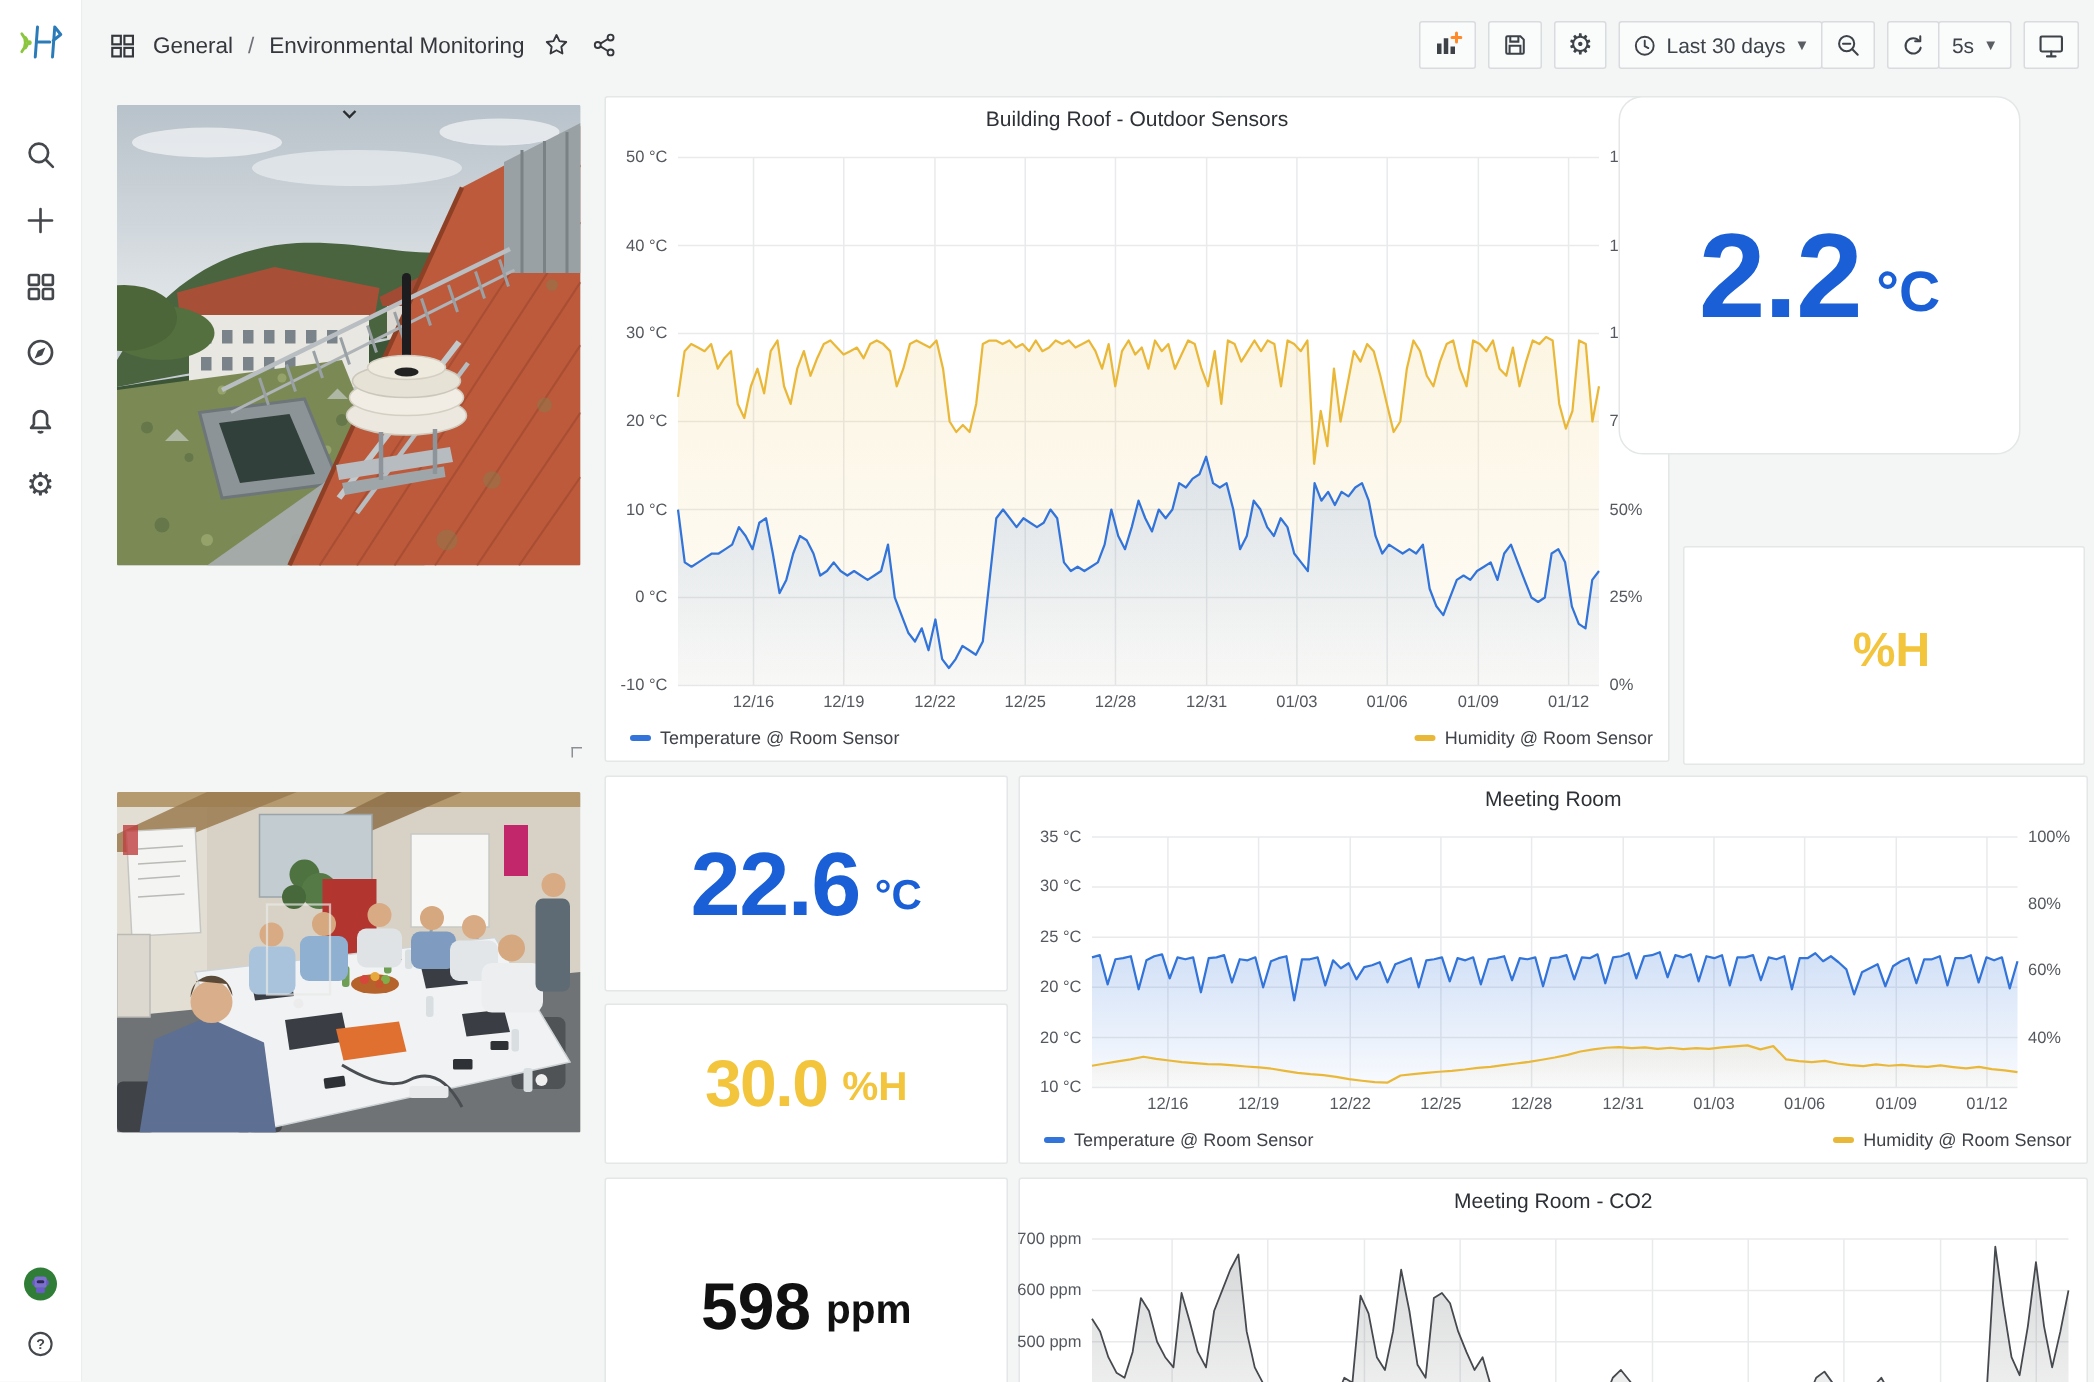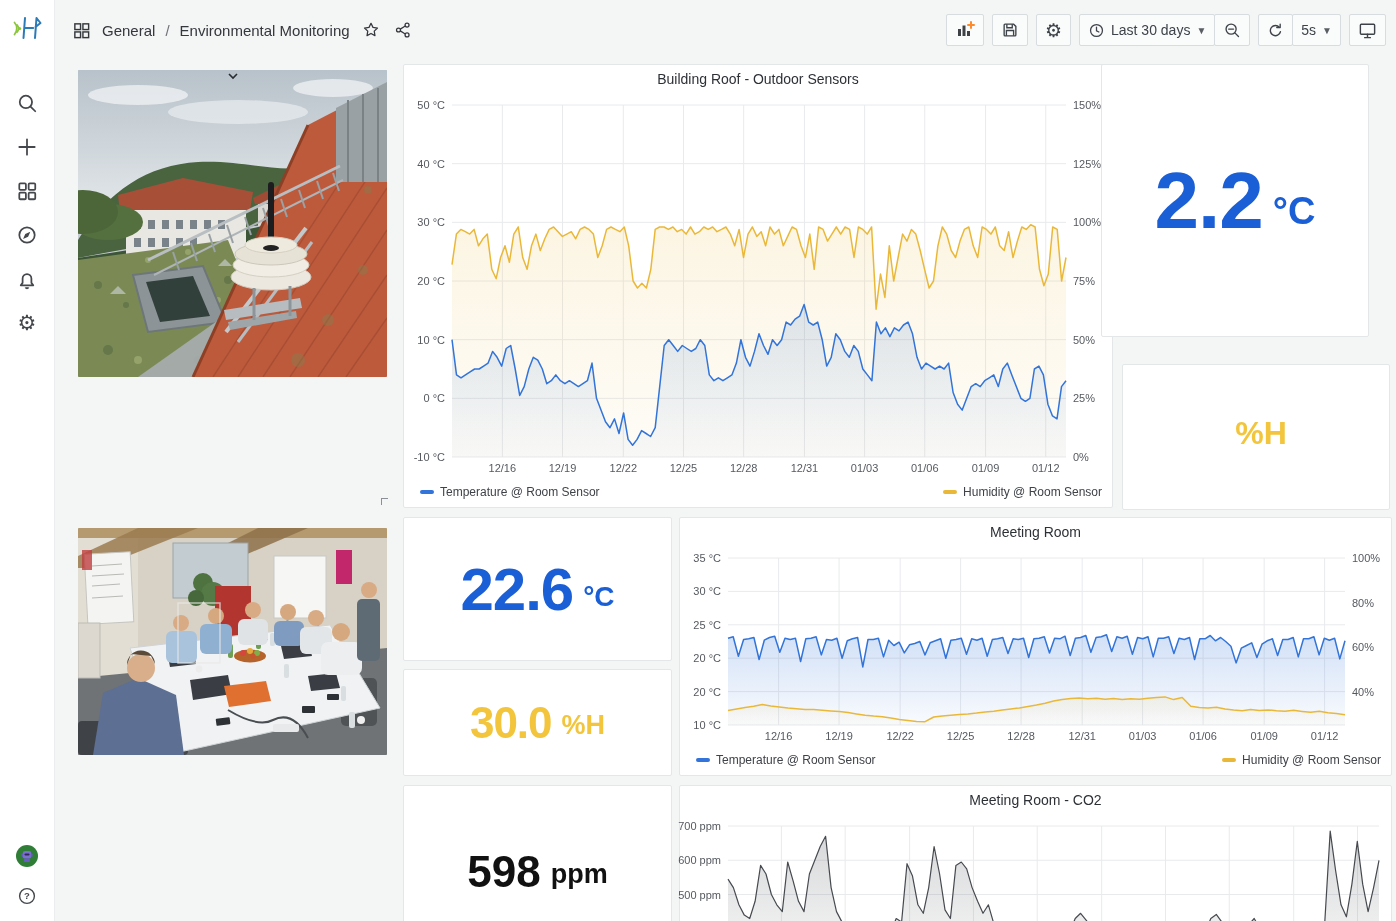--- a/index.html
+++ b/index.html
@@ -387,21 +387,21 @@
         <i class="swatch" style="background: rgb(50, 116, 217);"></i>
         <span>Temperature @ Room Sensor</span>
       </span>
       <span class="legend-item right">
         <i class="swatch" style="background: rgb(234, 184, 57);"></i>
         <span>Humidity @ Room Sensor</span>
       </span>
     </div>
   </section>
 
-  <section class="panel stat-panel stat-xl" style="left:1046px; top:4px; width:268px; height:273px;">
+  <section class="panel stat-panel stat-xl" style="left:1024px; top:4px; width:268px; height:239px;border-radius:16px;">
     <div class="stat" style="color: rgb(26, 95, 214);">
       <span class="stat-value">2.2</span>
       <span class="stat-unit">°C</span>
     </div>
   </section>
 
   <section class="panel stat-panel stat-lg" style="left:1067px; top:304px; width:268px; height:146px;">
     <div class="stat" style="color: rgb(242, 197, 61);">
       <span class="stat-unit">%H</span>
     </div>

